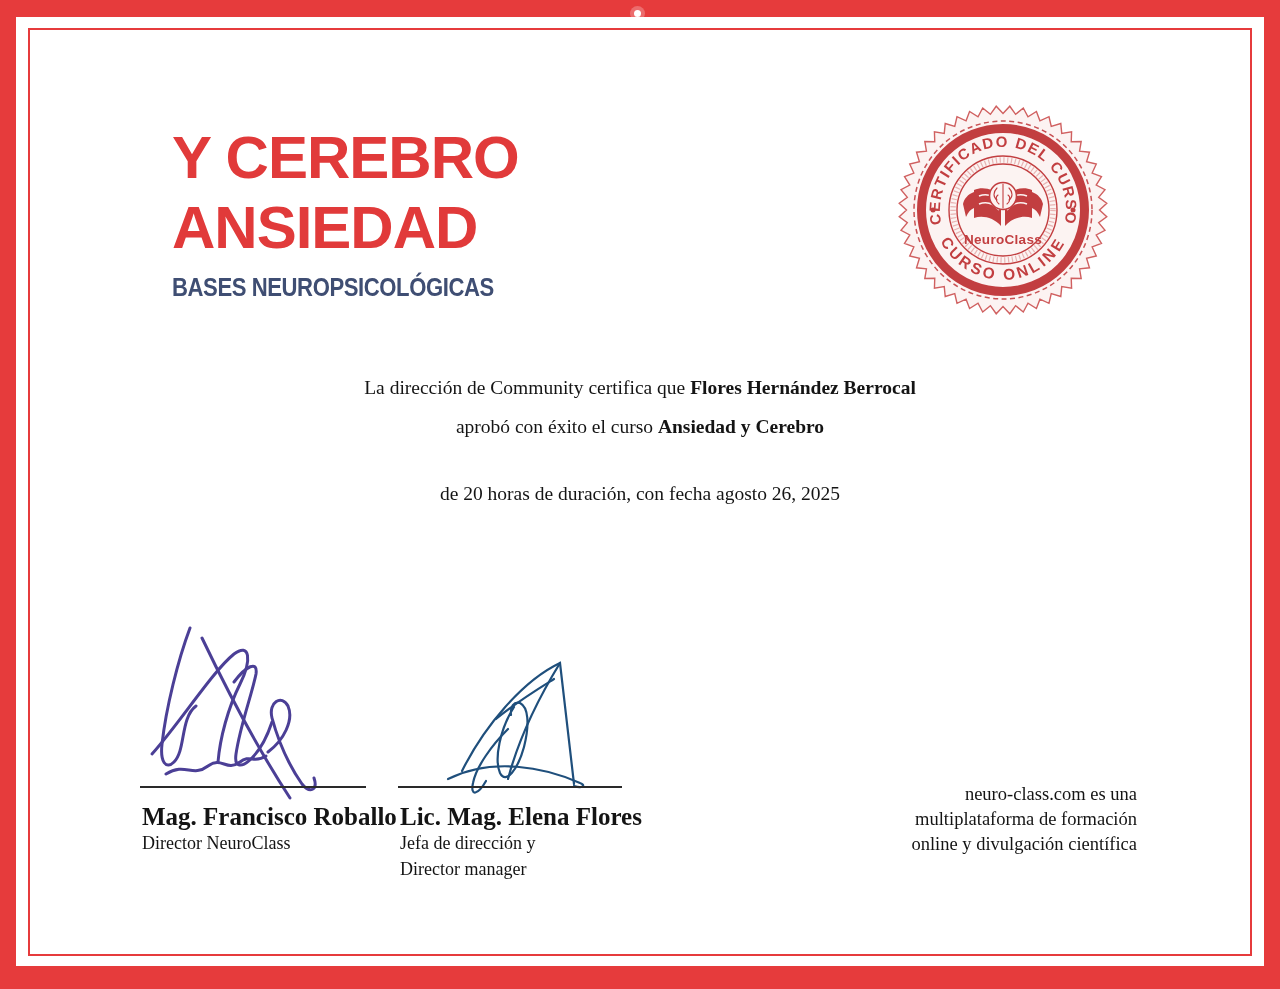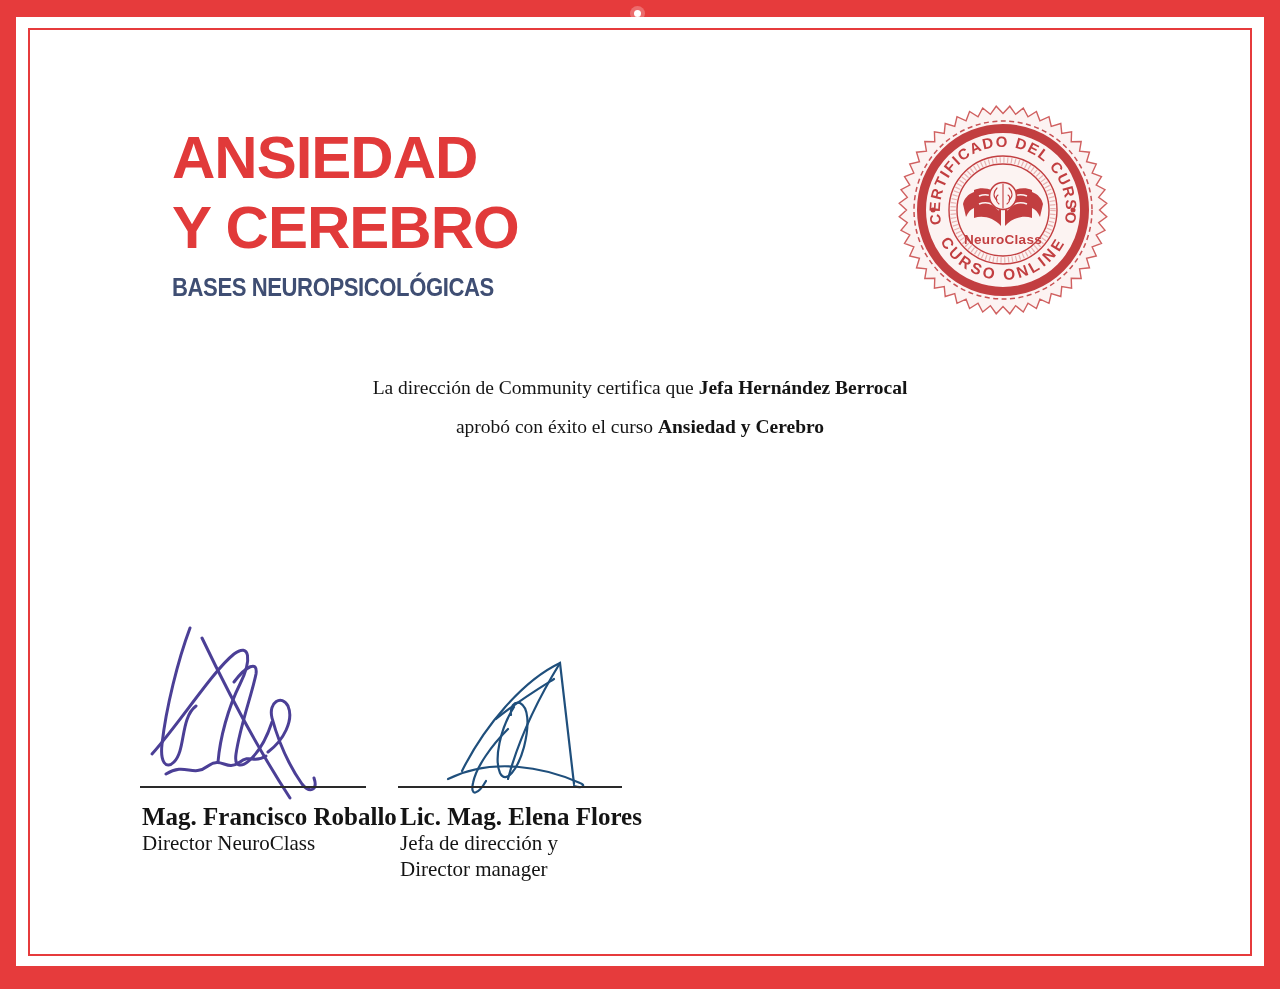--- a/index.html
+++ b/index.html
@@ -69,39 +69,39 @@
   .sig-1 { left:138px; top:622px; }
   .sig-2 { left:440px; top:655px; }
   .sigL path { fill:none; stroke:var(--sig-purple,#4B3F96); stroke-width:3;   stroke-linecap:round; }
   .sigR path { fill:none; stroke:var(--sig-blue,#1F4F7C);  stroke-width:2.2; stroke-linecap:round; }
   .sig-line { position:absolute; top:786px; height:2px; background:#2A2A2A; }
   .sig-line-1 { left:140px; width:226px; }
   .sig-line-2 { left:398px; width:224px; }
   .sig-label { position:absolute; top:803px; white-space:nowrap; }
   .sig-label-1 { left:142px; } .sig-label-2 { left:400px; }
   .sig-name { font-weight:700; font-size:25px; line-height:27px; }
-  .sig-role { font-size:21px; line-height:26px; }
+  .sig-role { font-size:18px; line-height:26px; }
   
   .footer-note {
     position:absolute; right:143px; top:782px; text-align:right;
     font-size:18.5px; line-height:25px; color:#141414; white-space:nowrap;
   }
 </style>
 </head>
 <body>
 
 <div class="page" style="--red: #E63B3C; --title-red: #E13A3A; --navy: #3F4E73; --seal-red: #C23E40; --sig-purple: #4B3F96; --sig-blue: #1F4F7C;">
 
   <div class="frame-outer"></div>
   <div class="frame-inner"></div>
   <div class="reg-dot"></div>
 
   <div class="title-block">
+    <div class="title-line">Y CEREBRO</div>
     <div class="title-line">ANSIEDAD</div>
-    <div class="title-line">Y CEREBRO</div>
     <div class="subtitle">BASES NEUROPSICOLÓGICAS</div>
   </div>
 
   <svg class="seal" viewBox="0 0 212 212">
     <polygon class="tooth" points="106.00,9.50 112.80,2.22 118.60,10.33 126.29,4.00 130.98,12.79 139.43,7.52 142.93,16.85 152.00,12.73 154.25,22.43 163.78,19.53 164.75,29.44 174.57,27.81 174.24,37.76 184.19,37.43 182.56,47.25 192.47,48.22 189.57,57.75 199.27,60.00 195.15,69.07 204.48,72.57 199.21,81.02 208.00,85.71 201.67,93.40 209.78,99.20 202.50,106.00 209.78,112.80 201.67,118.60 208.00,126.29 199.21,130.98 204.48,139.43 195.15,142.93 199.27,152.00 189.57,154.25 192.47,163.78 182.56,164.75 184.19,174.57 174.24,174.24 174.57,184.19 164.75,182.56 163.78,192.47 154.25,189.57 152.00,199.27 142.93,195.15 139.43,204.48 130.98,199.21 126.29,208.00 118.60,201.67 112.80,209.78 106.00,202.50 99.20,209.78 93.40,201.67 85.71,208.00 81.02,199.21 72.57,204.48 69.07,195.15 60.00,199.27 57.75,189.57 48.22,192.47 47.25,182.56 37.43,184.19 37.76,174.24 27.81,174.57 29.44,164.75 19.53,163.78 22.43,154.25 12.73,152.00 16.85,142.93 7.52,139.43 12.79,130.98 4.00,126.29 10.33,118.60 2.22,112.80 9.50,106.00 2.22,99.20 10.33,93.40 4.00,85.71 12.79,81.02 7.52,72.57 16.85,69.07 12.73,60.00 22.43,57.75 19.53,48.22 29.44,47.25 27.81,37.43 37.76,37.76 37.43,27.81 47.25,29.44 48.22,19.53 57.75,22.43 60.00,12.73 69.07,16.85 72.57,7.52 81.02,12.79 85.71,4.00 93.40,10.33 99.20,2.22"></polygon>
     <circle class="dashed1" cx="106" cy="106" r="89"></circle>
     <circle class="thick" cx="106" cy="106" r="81.5"></circle>
     <defs>
       <path id="arcTop" d="M 44,117 A 63,63 0 1 1 168,117"></path>
       <path id="arcBottom" d="M 37,94 A 70,70 0 1 0 175,94"></path>
@@ -131,25 +131,26 @@
       <path class="brainln" d="M106,80 L106,104"></path>
       <path class="brainln" d="M100,84 C96,88 96,93 100,96"></path>
       <path class="brainln" d="M101,91 C98,93 99,98 102,100"></path>
       <path class="brainln" d="M112,84 C116,88 116,93 112,96"></path>
       <path class="brainln" d="M111,91 C114,93 113,98 110,100"></path>
     </g>
     <text class="logotext" x="106" y="140">NeuroClass</text>
   </svg>
 
   <div class="cert-line cl1">
-    <span>La dirección de Community certifica que </span><b>Jefa Hernández Berrocal</b>
+    <span>La dirección de Community certifica que </span><b>Flores Hernández Berrocal</b>
   </div>
   <div class="cert-line cl2">
     <span>aprobó con éxito el curso </span><b>Ansiedad y Cerebro</b>
   </div>
+  <div class="cert-line cl3">de 20 horas de duración, con fecha agosto 26, 2025</div>
 
   <svg class="sig-svg sig-1 sigL" width="210" height="185" viewBox="0 0 210 185">
     <path d="M52,6 C40,38 28,86 24,122 C22,140 28,148 36,140 C48,128 42,96 58,84"></path>
     <path d="M14,132 C44,98 74,50 96,32 C112,20 114,38 102,62 C90,86 82,116 80,140"></path>
     <path d="M96,60 C108,44 120,38 118,52 C114,72 102,104 98,132 C96,146 104,146 114,136 C124,126 130,112 134,100"></path>
     <path d="M28,152 C48,140 54,156 70,144 C84,134 88,150 102,140 C112,132 116,142 128,134"></path>
     <path d="M130,130 C146,118 156,98 150,84 C144,72 130,80 134,96 C140,118 150,142 164,162 C172,172 180,168 176,156"></path>
     <path d="M64,16 C86,62 118,124 152,176"></path>
   </svg>
 
@@ -168,14 +169,19 @@
   <div class="sig-label sig-label-1">
     <div class="sig-name">Mag. Francisco Roballo</div>
     <div class="sig-role">Director NeuroClass</div>
   </div>
   <div class="sig-label sig-label-2">
     <div class="sig-name">Lic. Mag. Elena Flores</div>
     <div class="sig-role">Jefa de dirección y</div>
     <div class="sig-role">Director manager</div>
   </div>
 
+  <div class="footer-note">
+    <div>neuro-class.com es una</div>
+    <div>multiplataforma de formación</div>
+    <div>online y divulgación científica</div>
+  </div>
 
 </div>
 
 </body></html>

